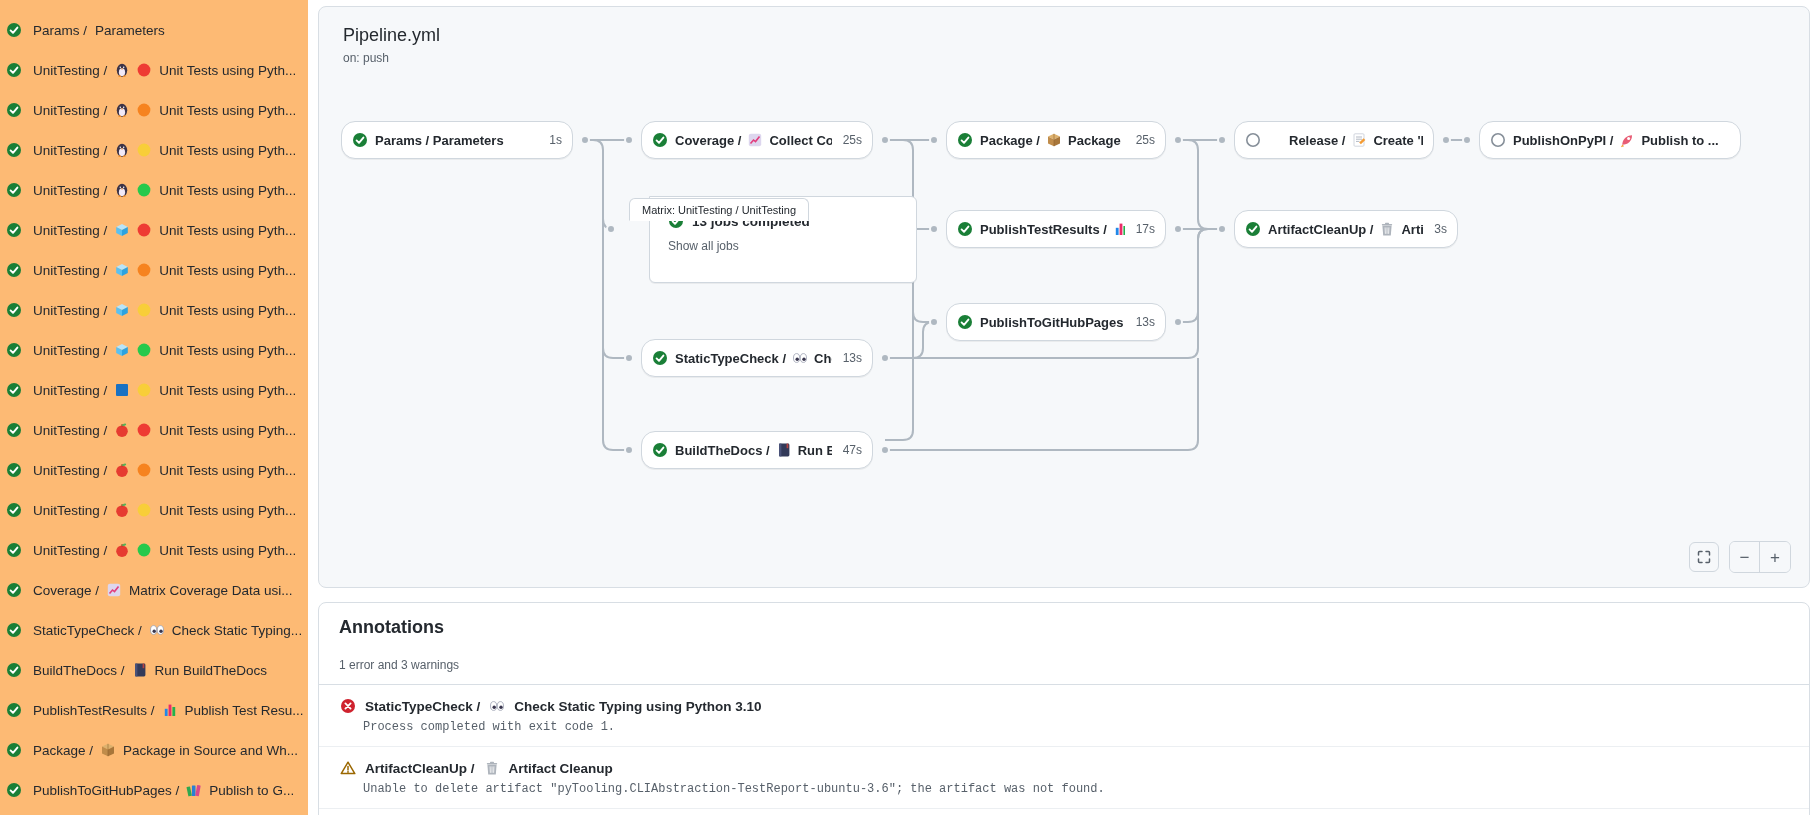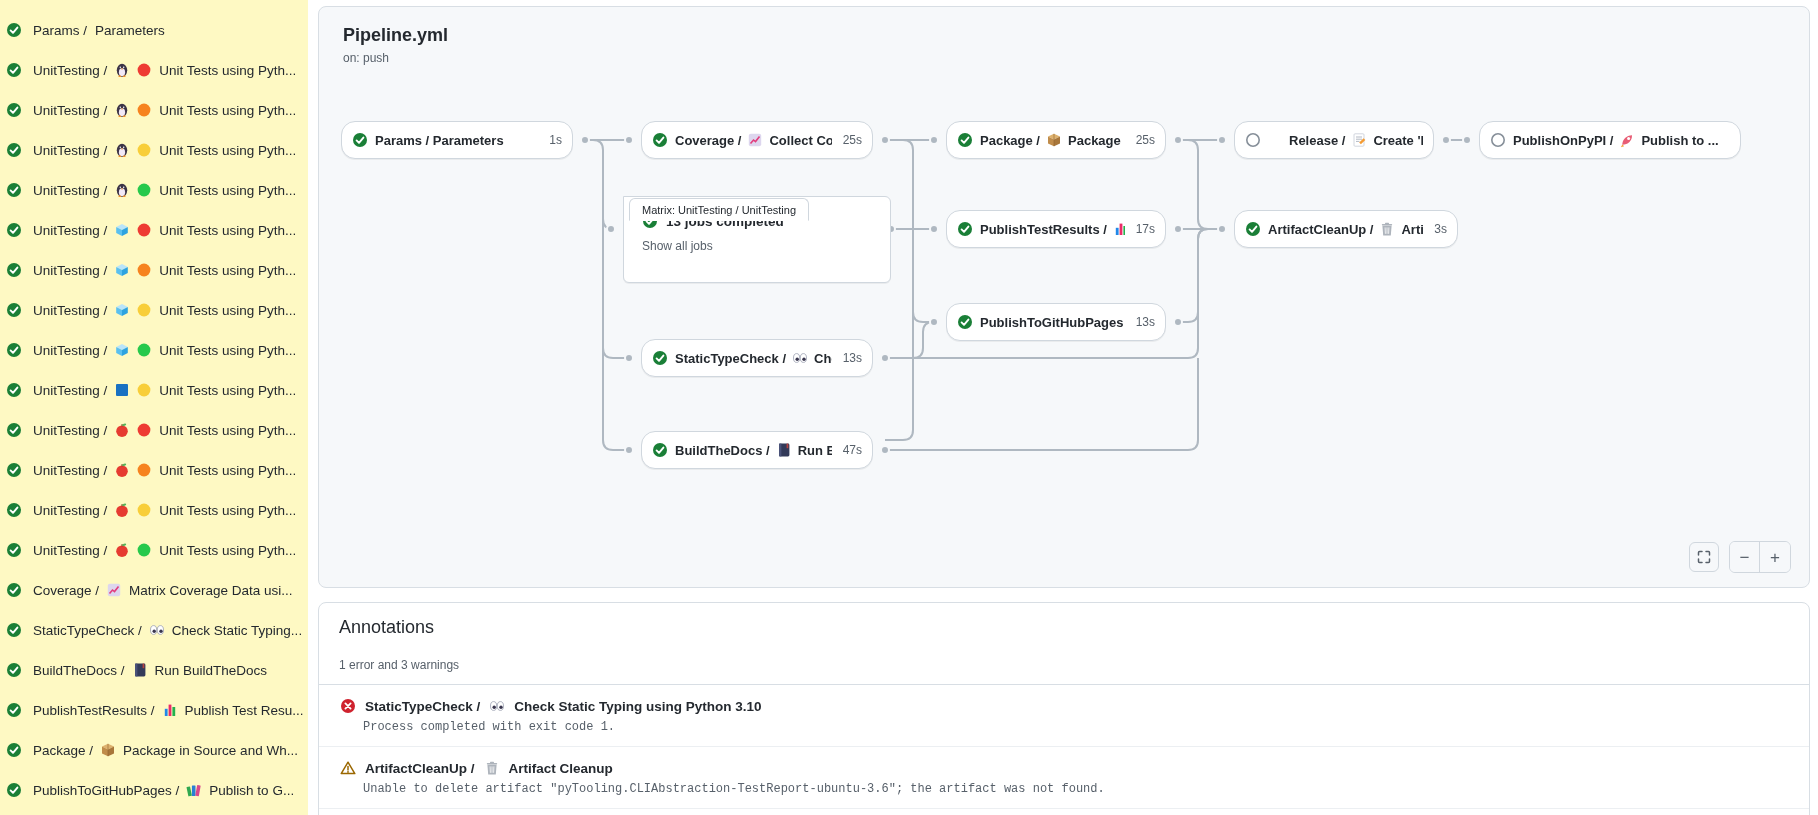--- a/index.html
+++ b/index.html
@@ -1,51 +1,51 @@
 <!DOCTYPE html>
 <html><head>
 <meta charset="utf-8">
 <style>
   html,body{margin:0;padding:0;}
   body{
     width:1818px;height:815px;overflow:hidden;background:#ffffff;
     font-family:"Liberation Sans","DejaVu Sans",sans-serif;color:#24292f;position:relative;
   }
   
-  .sidebar{position:absolute;left:0;top:0;width:308px;height:815px;padding-top:10px;box-sizing:border-box;background:#fef9c3;}
+  .sidebar{position:absolute;left:0;top:0;width:308px;height:815px;padding-top:10px;box-sizing:border-box;background:#fdba74;}
   .side-item{height:40px;display:flex;align-items:center;padding:0 4px 0 6px;white-space:nowrap;overflow:hidden;cursor:pointer;font-size:13.5px;color:#24292f;}
   .side-item .txt{margin:0 4px;}
   .icn{display:inline-flex;width:16px;height:16px;flex:0 0 16px;}
   .icn svg{width:16px;height:16px;}
   .side-item .icn{margin:0 3px;}
   .side-item .status{margin-right:7px;margin-left:0;}
   
   .graph-panel{position:absolute;left:318px;top:6px;width:1492px;height:582px;background:#f6f8fa;border:1px solid #d8dee4;border-radius:8px;box-sizing:border-box;}
   .graph-header{position:absolute;left:24px;top:18px;}
-  .graph-title{font-size:18px;font-weight:700;color:#24292f;}
+  .graph-title{font-size:18px;font-weight:400;color:#24292f;}
   .graph-trigger{font-size:12px;color:#57606a;margin-top:5px;}
   .graph-canvas{position:absolute;left:0;top:0;width:1492px;height:580px;}
   svg.edges{position:absolute;left:0;top:0;}
   .gnode{position:absolute;height:38px;background:#fff;border:1px solid #d0d7de;border-radius:14px;box-shadow:0 1px 0 rgba(27,31,36,.06);display:flex;align-items:center;gap:7px;padding:0 10px;box-sizing:border-box;cursor:pointer;white-space:nowrap;overflow:hidden;}
   .gnode .nlabel{font-size:13px;font-weight:600;color:#24292f;display:flex;align-items:center;gap:6px;overflow:hidden;}
   .gnode .dur{margin-left:auto;font-size:12px;color:#57606a;flex:0 0 auto;padding-left:4px;}
   .matrix-tab{position:absolute;background:#fff;border:1px solid #d0d7de;border-bottom:1px solid #fff;border-radius:6px 6px 0 0;font-size:11px;font-weight:400;color:#24292f;padding:5px 12px 4px;z-index:3;box-sizing:border-box;margin-top:23px;}
-  .matrix-body{position:absolute;background:#fff;border:1px solid #d0d7de;border-radius:0 6px 6px 6px;box-shadow:0 1px 0 rgba(27,31,36,.06);box-sizing:border-box;z-index:2;padding:16px 18px 10px;}
+  .matrix-body{position:absolute;background:#fff;border:1px solid #d0d7de;border-radius:0 6px 6px 6px;box-shadow:0 1px 0 rgba(27,31,36,.06);box-sizing:border-box;z-index:2;padding:16px 18px 10px;margin-left:26px;}
   .matrix-summary{display:flex;align-items:center;gap:8px;font-size:13.5px;font-weight:600;color:#24292f;}
   .matrix-link{font-size:12px;color:#57606a;margin-top:10px;cursor:pointer;}
   .zoom-ctrls{position:absolute;right:18px;bottom:14px;display:flex;gap:10px;align-items:center;}
   .zbtn{height:30px;background:#f6f8fa;border:1px solid #d0d7de;border-radius:6px;display:flex;align-items:center;justify-content:center;cursor:pointer;color:#57606a;box-sizing:border-box;}
   .zbtn.square{width:30px;}
   .zgroup{display:flex;border:1px solid #d0d7de;border-radius:6px;overflow:hidden;background:#f6f8fa;}
   .zgroup .zbtn{border:none;border-radius:0;width:30px;font-size:17px;line-height:1;}
   .zgroup .zbtn:first-child{border-right:1px solid #d0d7de;}
   
   .anno-panel{position:absolute;left:318px;top:602px;width:1492px;height:230px;background:#fff;border:1px solid #d8dee4;border-radius:8px;box-sizing:border-box;}
   .anno-header{padding:14px 20px 12px;border-bottom:1px solid #d8dee4;}
-  .anno-title{font-size:18px;font-weight:400;color:#24292f;}
+  .anno-title{font-size:18px;font-weight:700;color:#24292f;}
   .anno-count{font-size:12px;color:#57606a;margin-top:20px;}
   .anno-item{padding:13px 20px 12px;border-bottom:1px solid #eceff2;}
   .anno-item .titlerow{display:flex;align-items:center;gap:8px;font-size:13.5px;font-weight:700;color:#24292f;}
   .anno-item .titlerow .icn{margin:0 1px;}
   .anno-detail{margin:6px 0 0 24px;font-size:12px;color:#57606a;font-family:"Liberation Mono","DejaVu Sans Mono",monospace;}
 </style>
 </head>
 <body>
 
 <nav class="sidebar" id="sidebar">

